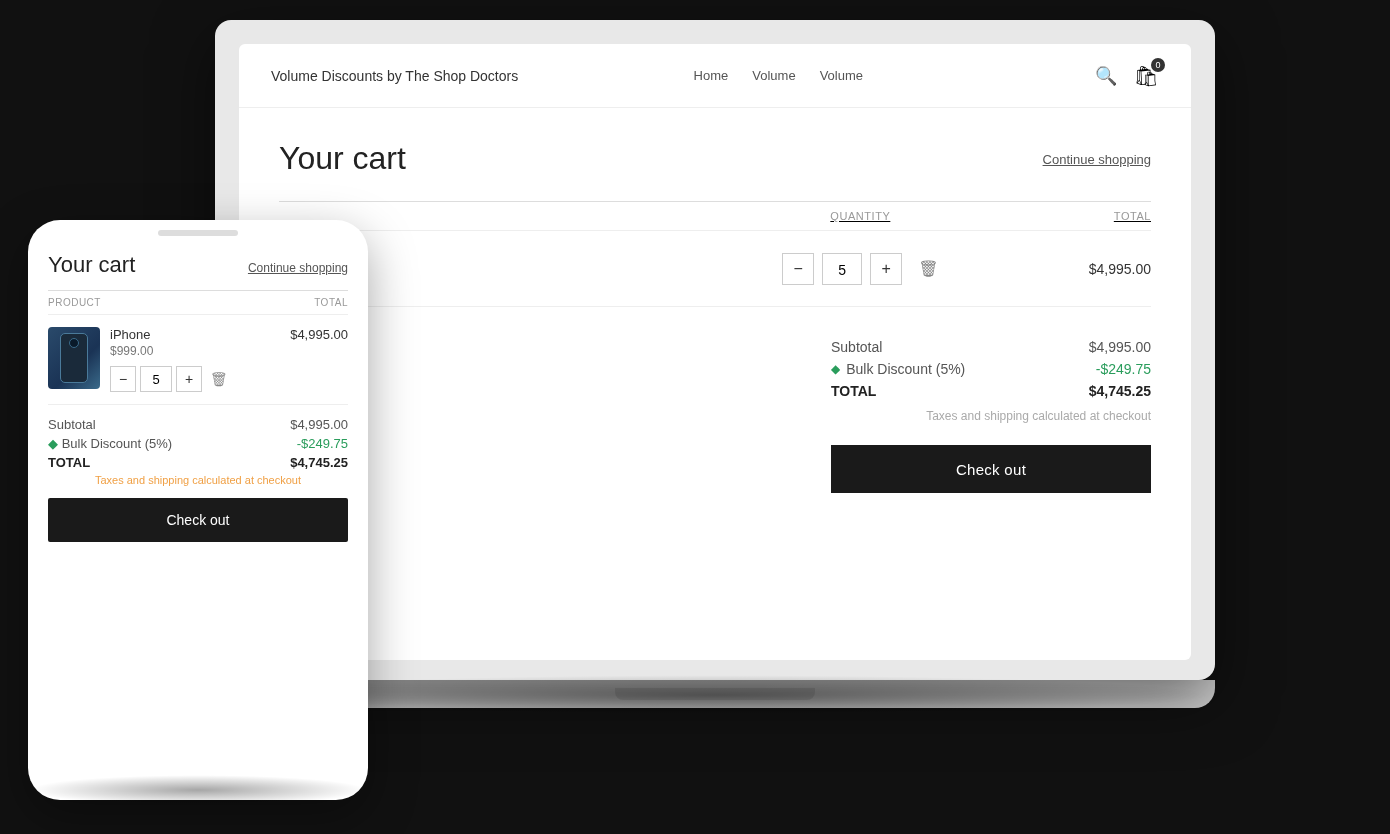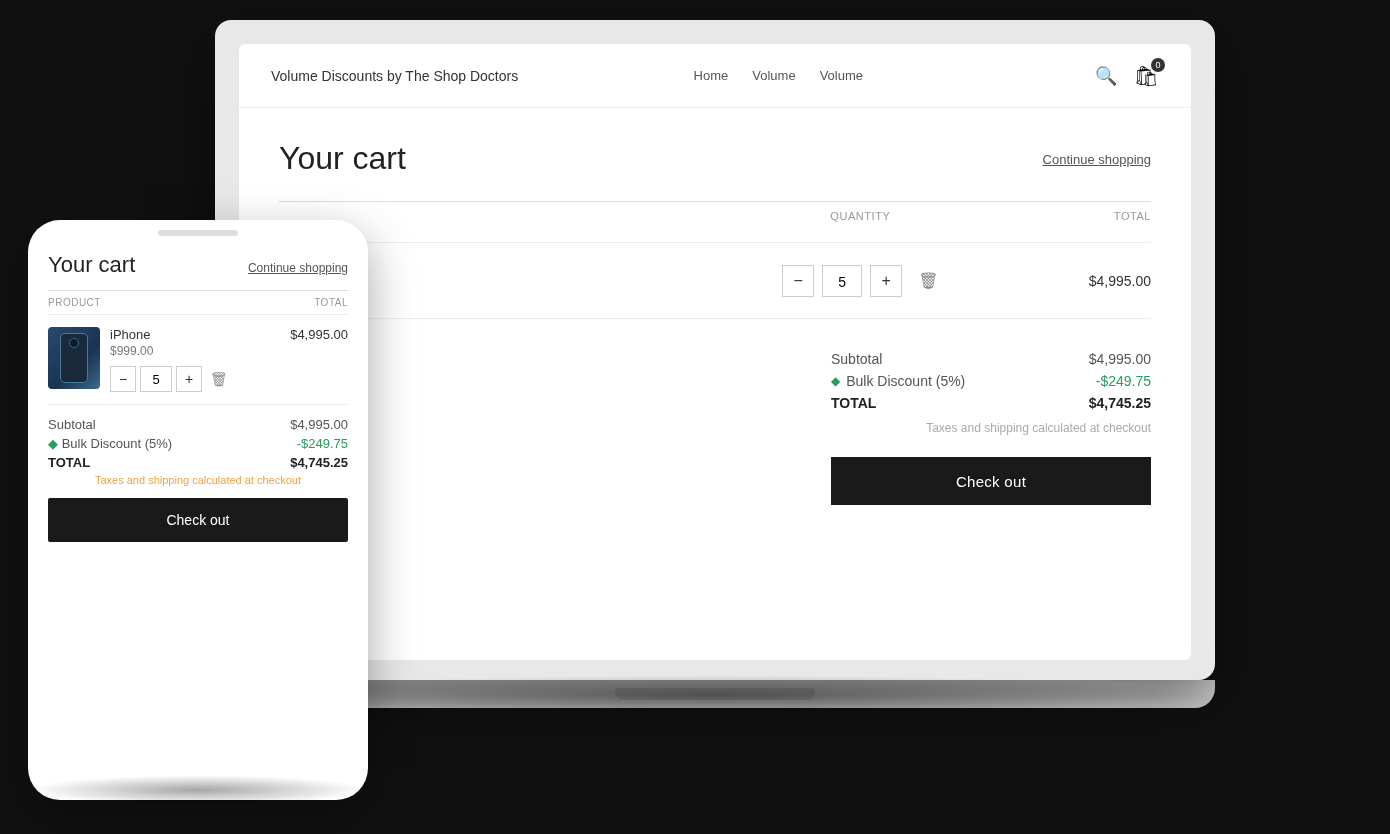--- a/index.html
+++ b/index.html
@@ -134,21 +134,22 @@
       text-decoration: underline;
       cursor: pointer;
       margin-top: 12px;
     }
 
     .table-header {
       display: flex;
       justify-content: center;
       padding: 8px 0;
       border-top: 1px solid #ddd;
-      margin-bottom: 12px;
+      margin-bottom: 0;
+      text-decoration: underline;
     }
     .table-header .col-product { flex: 3; font-size: 11px; color: #999; letter-spacing: 0.05em; }
     .table-header .col-qty { flex: 2; text-align: center; font-size: 11px; color: #999; letter-spacing: 0.05em; }
     .table-header .col-total { flex: 1; text-align: right; font-size: 11px; color: #999; letter-spacing: 0.05em; }
 
     .product-row {
       display: flex;
       align-items: center;
       padding: 20px 0;
       border-top: 1px solid #eee;

